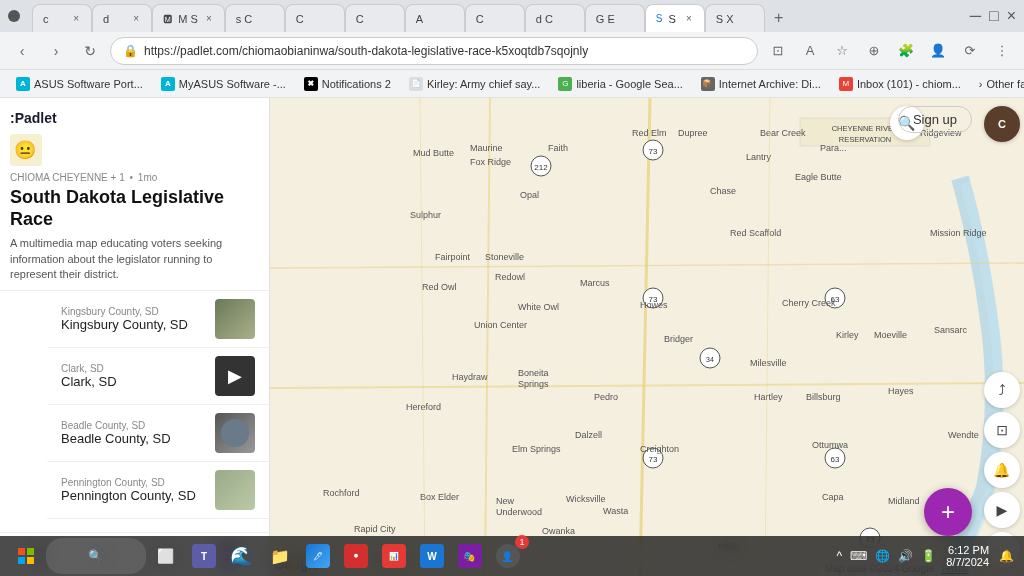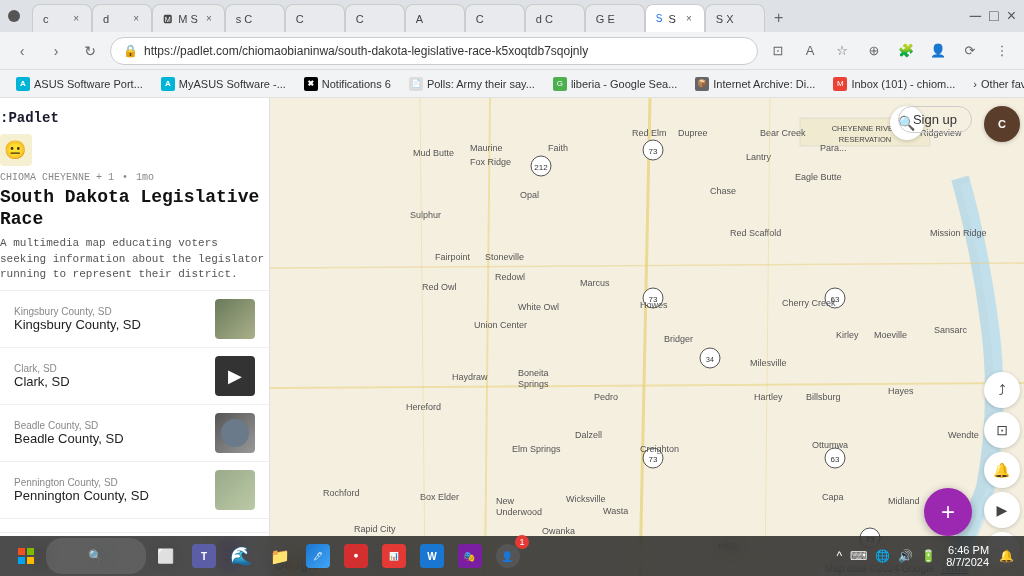--- a/index.html
+++ b/index.html
@@ -64,37 +64,37 @@
     .map-svg { width: 100%; height: 100%; }
 
     
     .padlet-sidebar {
       width: 270px; height: 100%; background: #fff; border-right: 1px solid #e0e0e0;
       display: flex; flex-direction: column; flex-shrink: 0; overflow: hidden; z-index: 10;
     }
 
     
     .padlet-header {
-      padding: 12px 0 8px; border-bottom: 1px solid #eee; font-family: Liberation Mono, monospace;
+      padding: 12px 10px 8px; border-bottom: 1px solid #eee;
     }
     .padlet-logo { color: #1a1a2e; font-size: 14px; font-weight: bold; margin-bottom: 8px; }
     .post-card { padding: 0; }
     .post-avatar { width: 32px; height: 32px; background: #f5f0d0; border-radius: 4px; display: flex; align-items: center; justify-content: center; font-size: 18px; margin-bottom: 6px; }
     .post-meta { font-size: 10px; color: #888; margin-bottom: 4px; }
     .post-title { font-size: 18px; font-weight: bold; color: #111; line-height: 1.2; margin-bottom: 6px; }
     .post-desc { font-size: 11px; color: #555; line-height: 1.4; }
 
     
     .padlet-list { flex: 1; overflow-y: auto; }
     .padlet-list::-webkit-scrollbar { width: 4px; }
     .padlet-list::-webkit-scrollbar-thumb { background: #ccc; border-radius: 2px; }
 
     .list-item-card {
       display: flex; align-items: center; gap: 8px; padding: 8px 14px;
-      border-bottom: 1px solid #f0f0f0; cursor: pointer;
+      border-bottom: 1px solid #f0f0f0; cursor: pointer; margin-left: 47px;
     }
     .list-item-text { flex: 1; }
     .list-item-subtitle { font-size: 10px; color: #888; }
     .list-item-title { font-size: 13px; color: #222; font-weight: 500; }
     .list-item-thumb { width: 40px; height: 40px; border-radius: 4px; background: #ddd; overflow: hidden; flex-shrink: 0; display: flex; align-items: center; justify-content: center; font-size: 18px; }
 
     
     .play-thumb { background: #333; color: #fff; }
 
     
@@ -250,25 +250,25 @@
     <div class="bookmark-item">
       <span style="background:#00b4d8;color:#fff;width:14px;height:14px;border-radius:2px;display:flex;align-items:center;justify-content:center;font-size:8px;font-weight:bold;">A</span>
       <span>ASUS Software Port...</span>
     </div>
     <div class="bookmark-item">
       <span style="background:#00b4d8;color:#fff;width:14px;height:14px;border-radius:2px;display:flex;align-items:center;justify-content:center;font-size:8px;font-weight:bold;">A</span>
       <span>MyASUS Software -...</span>
     </div>
     <div class="bookmark-item">
       <span style="background:#000;color:#fff;width:14px;height:14px;border-radius:2px;display:flex;align-items:center;justify-content:center;font-size:8px;font-weight:bold;">✖</span>
-      <span>Notifications 6</span>
+      <span>Notifications 2</span>
     </div>
     <div class="bookmark-item">
       <span style="background:#ddd;width:14px;height:14px;border-radius:2px;display:flex;align-items:center;justify-content:center;font-size:8px;">📄</span>
-      <span>Polls: Army their say...</span>
+      <span>Kirley: Army chief say...</span>
     </div>
     <div class="bookmark-item">
       <span style="background:#4caf50;color:#fff;width:14px;height:14px;border-radius:2px;display:flex;align-items:center;justify-content:center;font-size:8px;">G</span>
       <span>liberia - Google Sea...</span>
     </div>
     <div class="bookmark-item">
       <span style="background:#666;color:#fff;width:14px;height:14px;border-radius:2px;display:flex;align-items:center;justify-content:center;font-size:8px;">📦</span>
       <span>Internet Archive: Di...</span>
     </div>
     <div class="bookmark-item">
@@ -531,18 +531,18 @@
 
   <div class="taskbar-right">
     <div class="taskbar-sys-icons">
       <span class="sys-icon">^</span>
       <span class="sys-icon">⌨</span>
       <span class="sys-icon">🌐</span>
       <span class="sys-icon">🔊</span>
       <span class="sys-icon">🔋</span>
     </div>
     <div class="taskbar-time">
-      <div>6:46 PM</div>
+      <div>6:12 PM</div>
       <div>8/7/2024</div>
     </div>
     <span class="sys-icon">🔔</span>
   </div>
 </div>
 
 </body></html>

